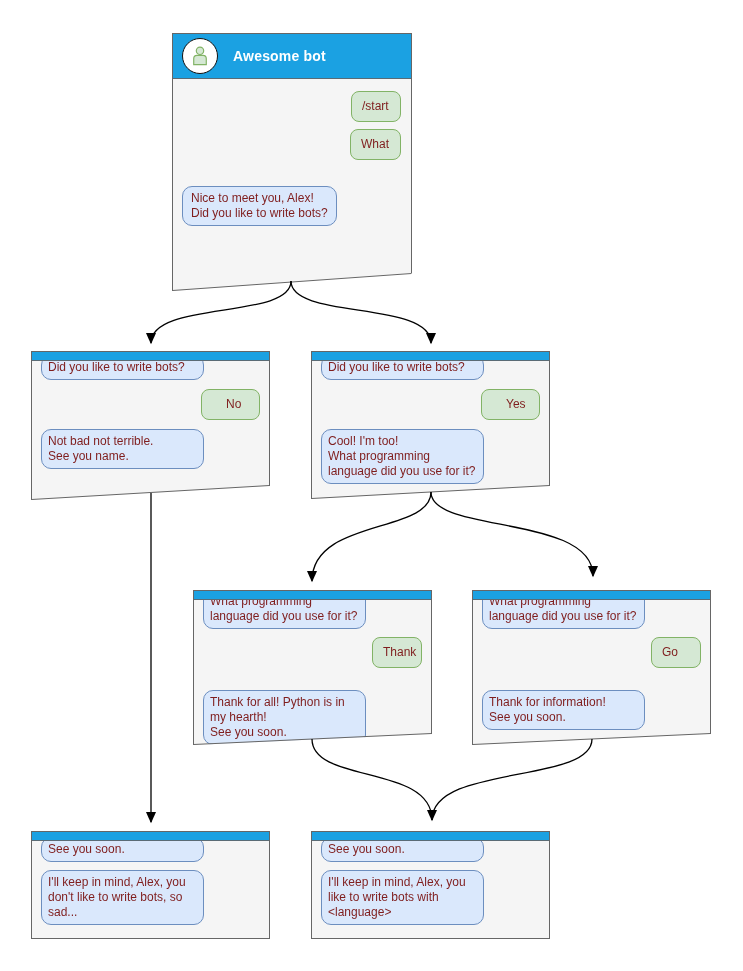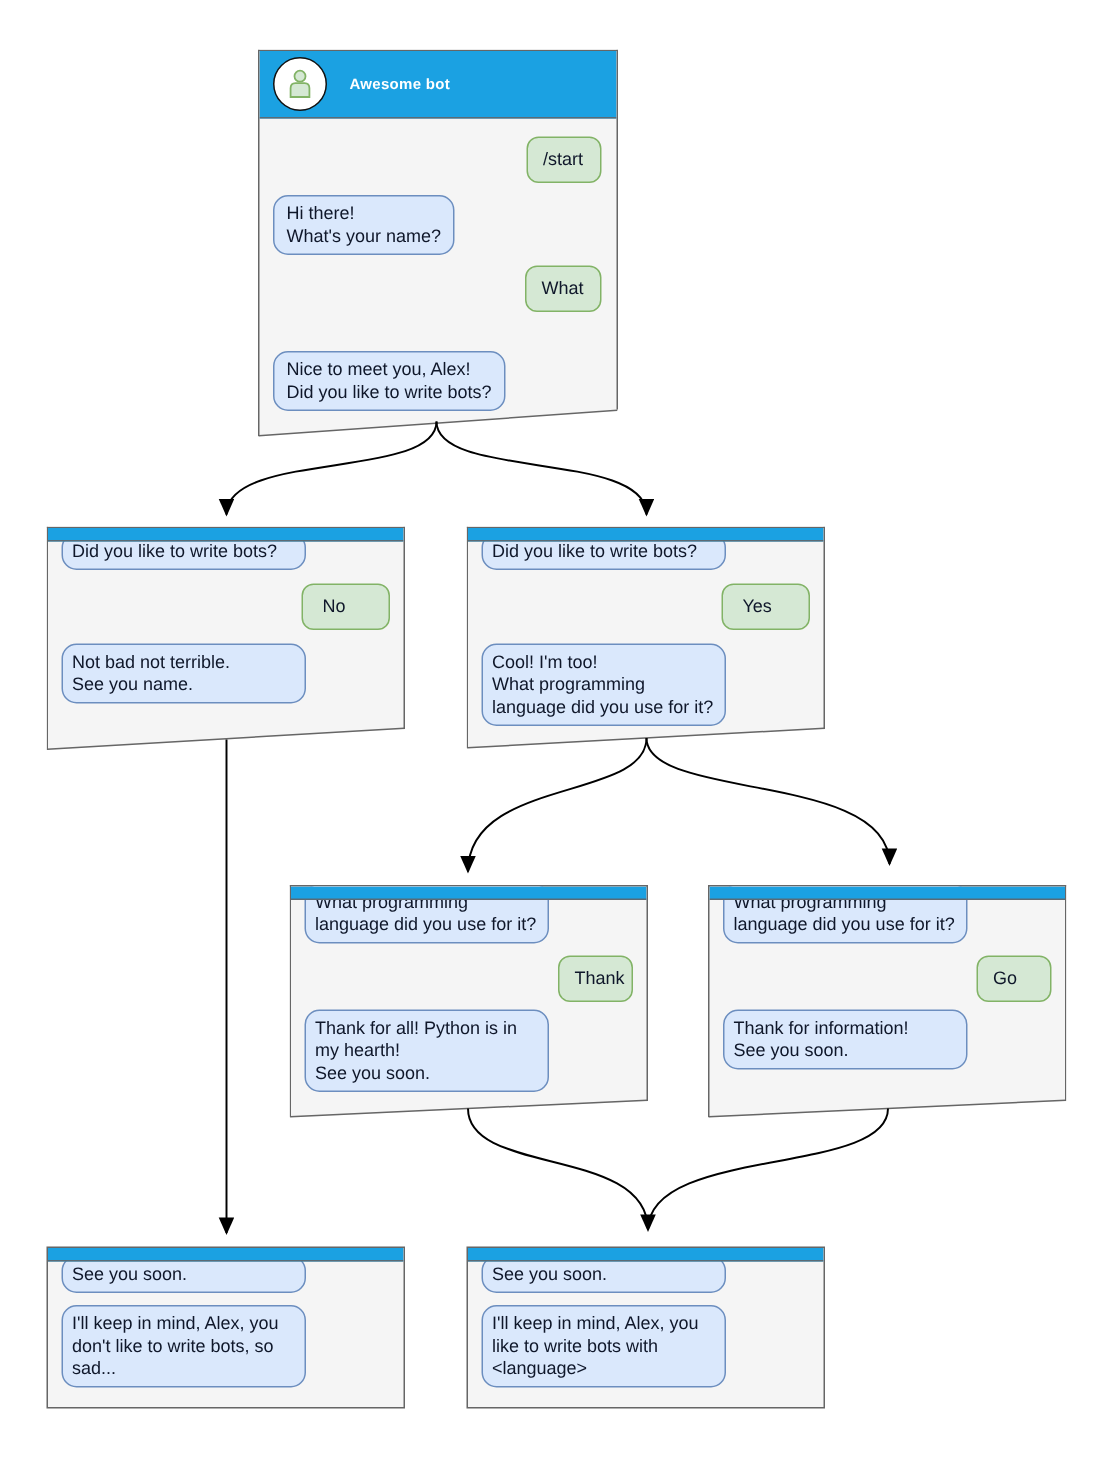--- a/index.html
+++ b/index.html
@@ -15,46 +15,46 @@
   .titlebar{
     position:relative;z-index:3;background:#1ba1e2;border-bottom:1px solid #5a6b75;
     display:flex;align-items:center;
   }
   .titlebar.big{height:44px;}
   .titlebar.thin{height:8px;}
   .avatar{
     width:36px;height:36px;border-radius:50%;background:#ffffff;border:1.5px solid #111;
     margin-left:9px;display:flex;align-items:center;justify-content:center;box-sizing:border-box;
   }
-  .title{color:#ffffff;font-weight:bold;font-size:10px;margin-left:15px;letter-spacing:.2px;}
+  .title{color:#ffffff;font-weight:bold;font-size:14px;margin-left:15px;letter-spacing:.2px;}
   .body{position:relative;z-index:1;display:flex;flex-direction:column;align-items:flex-start;}
   .body.root-body{padding:12px 10px 0 9px;}
   .body.sub-body{padding:0 9px 0 9px;}
   
   .bubble{
-    box-sizing:border-box;font-size:12px;line-height:15px;color:#0f172a;
+    box-sizing:border-box;font-size:12px;line-height:15px;color:#7f1d1d;
     white-space:pre-line;border-radius:10px;
   }
   .bot{background:#dae8fc;border:1px solid #6c8ebf;padding:4px 8px;align-self:flex-start;}
   .user{
     background:#d5e8d4;border:1px solid #82b366;align-self:flex-end;
     height:31px;display:flex;align-items:center;padding:0 6px 0 10px;border-radius:8px;
   }
   .boxed{width:163px;padding:4px 6px;}
   .clip6{margin-top:-6px;}
   .clip11{margin-top:-11px;}
   .clip4{margin-top:-4px;}
   .mt7{margin-top:7px;}
   .mt8{margin-top:8px;}
   .mt9{margin-top:9px;}
-  .mt10{margin-top:5px;}
+  .mt10{margin-top:22px;}
   .mt11{margin-top:26px;}
   .gw50{width:50px;}
   .gw51{width:51px;}
-  .gw59{width:59px;padding-left:13px;}
+  .gw59{width:59px;padding-left:24px;}
   
   #wires{position:absolute;left:0;top:0;z-index:5;pointer-events:none;}
 </style>
 </head>
 <body>
 
 <div id="canvas">
 
   <div class="win" style="left:172px;top:33px;width:240px;height:258px;border-bottom:none;
               clip-path:polygon(0 0,100% 0,100% 240px,0 100%);">
@@ -62,22 +62,20 @@
       <span class="avatar">
         <svg width="26" height="26" viewBox="0 0 24 24">
           <circle cx="12" cy="7.2" r="3.4" fill="#d5e8d4" stroke="#82b366" stroke-width="1.1"></circle>
           <path d="M6.2 20 L6.2 14.6 Q6.2 11.4 9.2 11.4 L14.8 11.4 Q17.8 11.4 17.8 14.6 L17.8 20 Z" fill="#d5e8d4" stroke="#82b366" stroke-width="1.1"></path>
         </svg>
       </span>
       <span class="title">Awesome bot</span>
     </div>
     <div class="body root-body">
       <div class="bubble user gw50">/start</div>
-      <div class="bubble bot mt8">Hi there!
-What's your name?</div>
       <div class="bubble user gw51 mt7">What</div>
       <div class="bubble bot mt11">Nice to meet you, Alex!
 Did you like to write bots?</div>
     </div>
   </div>
 
   <div class="win" style="left:31px;top:351px;width:239px;height:149px;border-bottom:none;
               clip-path:polygon(0 0,100% 0,100% 135px,0 100%);">
     <div class="titlebar thin"></div>
     <div class="body sub-body">

